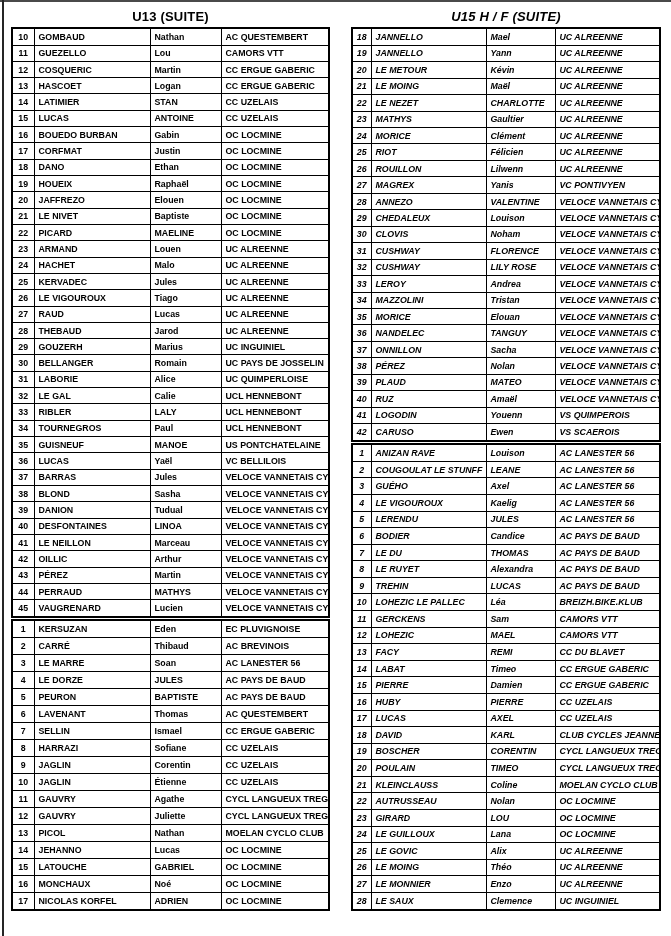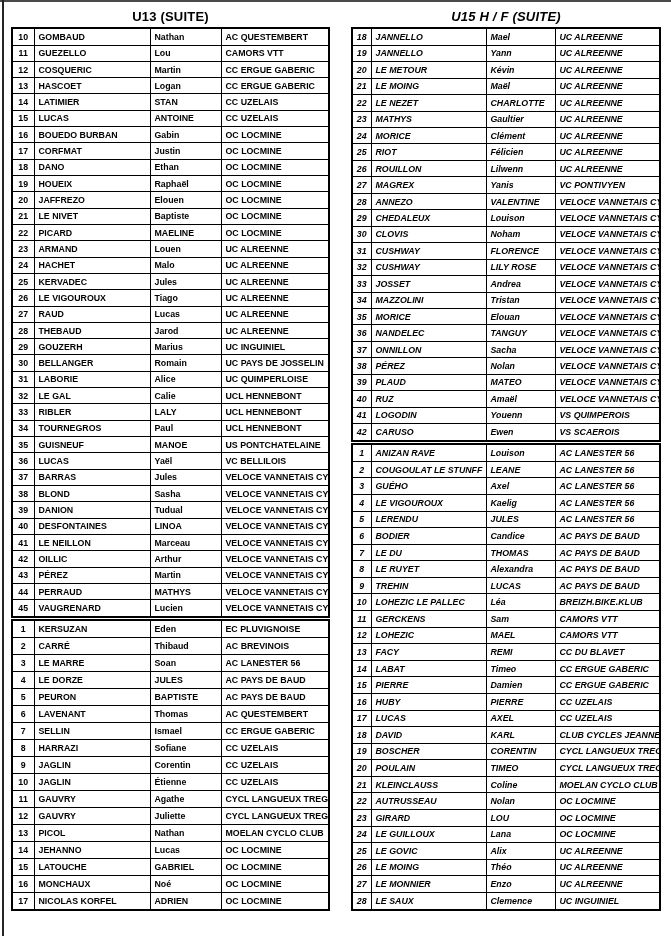--- a/index.html
+++ b/index.html
@@ -482,21 +482,21 @@
           <td class="club">VELOCE VANNETAIS CYCL</td>
         </tr>
         <tr>
           <td class="num">32</td>
           <td class="last">CUSHWAY</td>
           <td class="first">LILY ROSE</td>
           <td class="club">VELOCE VANNETAIS CYCL</td>
         </tr>
         <tr>
           <td class="num">33</td>
-          <td class="last">JOSSET</td>
+          <td class="last">LEROY</td>
           <td class="first">Andrea</td>
           <td class="club">VELOCE VANNETAIS CYCL</td>
         </tr>
         <tr>
           <td class="num">34</td>
           <td class="last">MAZZOLINI</td>
           <td class="first">Tristan</td>
           <td class="club">VELOCE VANNETAIS CYCL</td>
         </tr>
         <tr>

